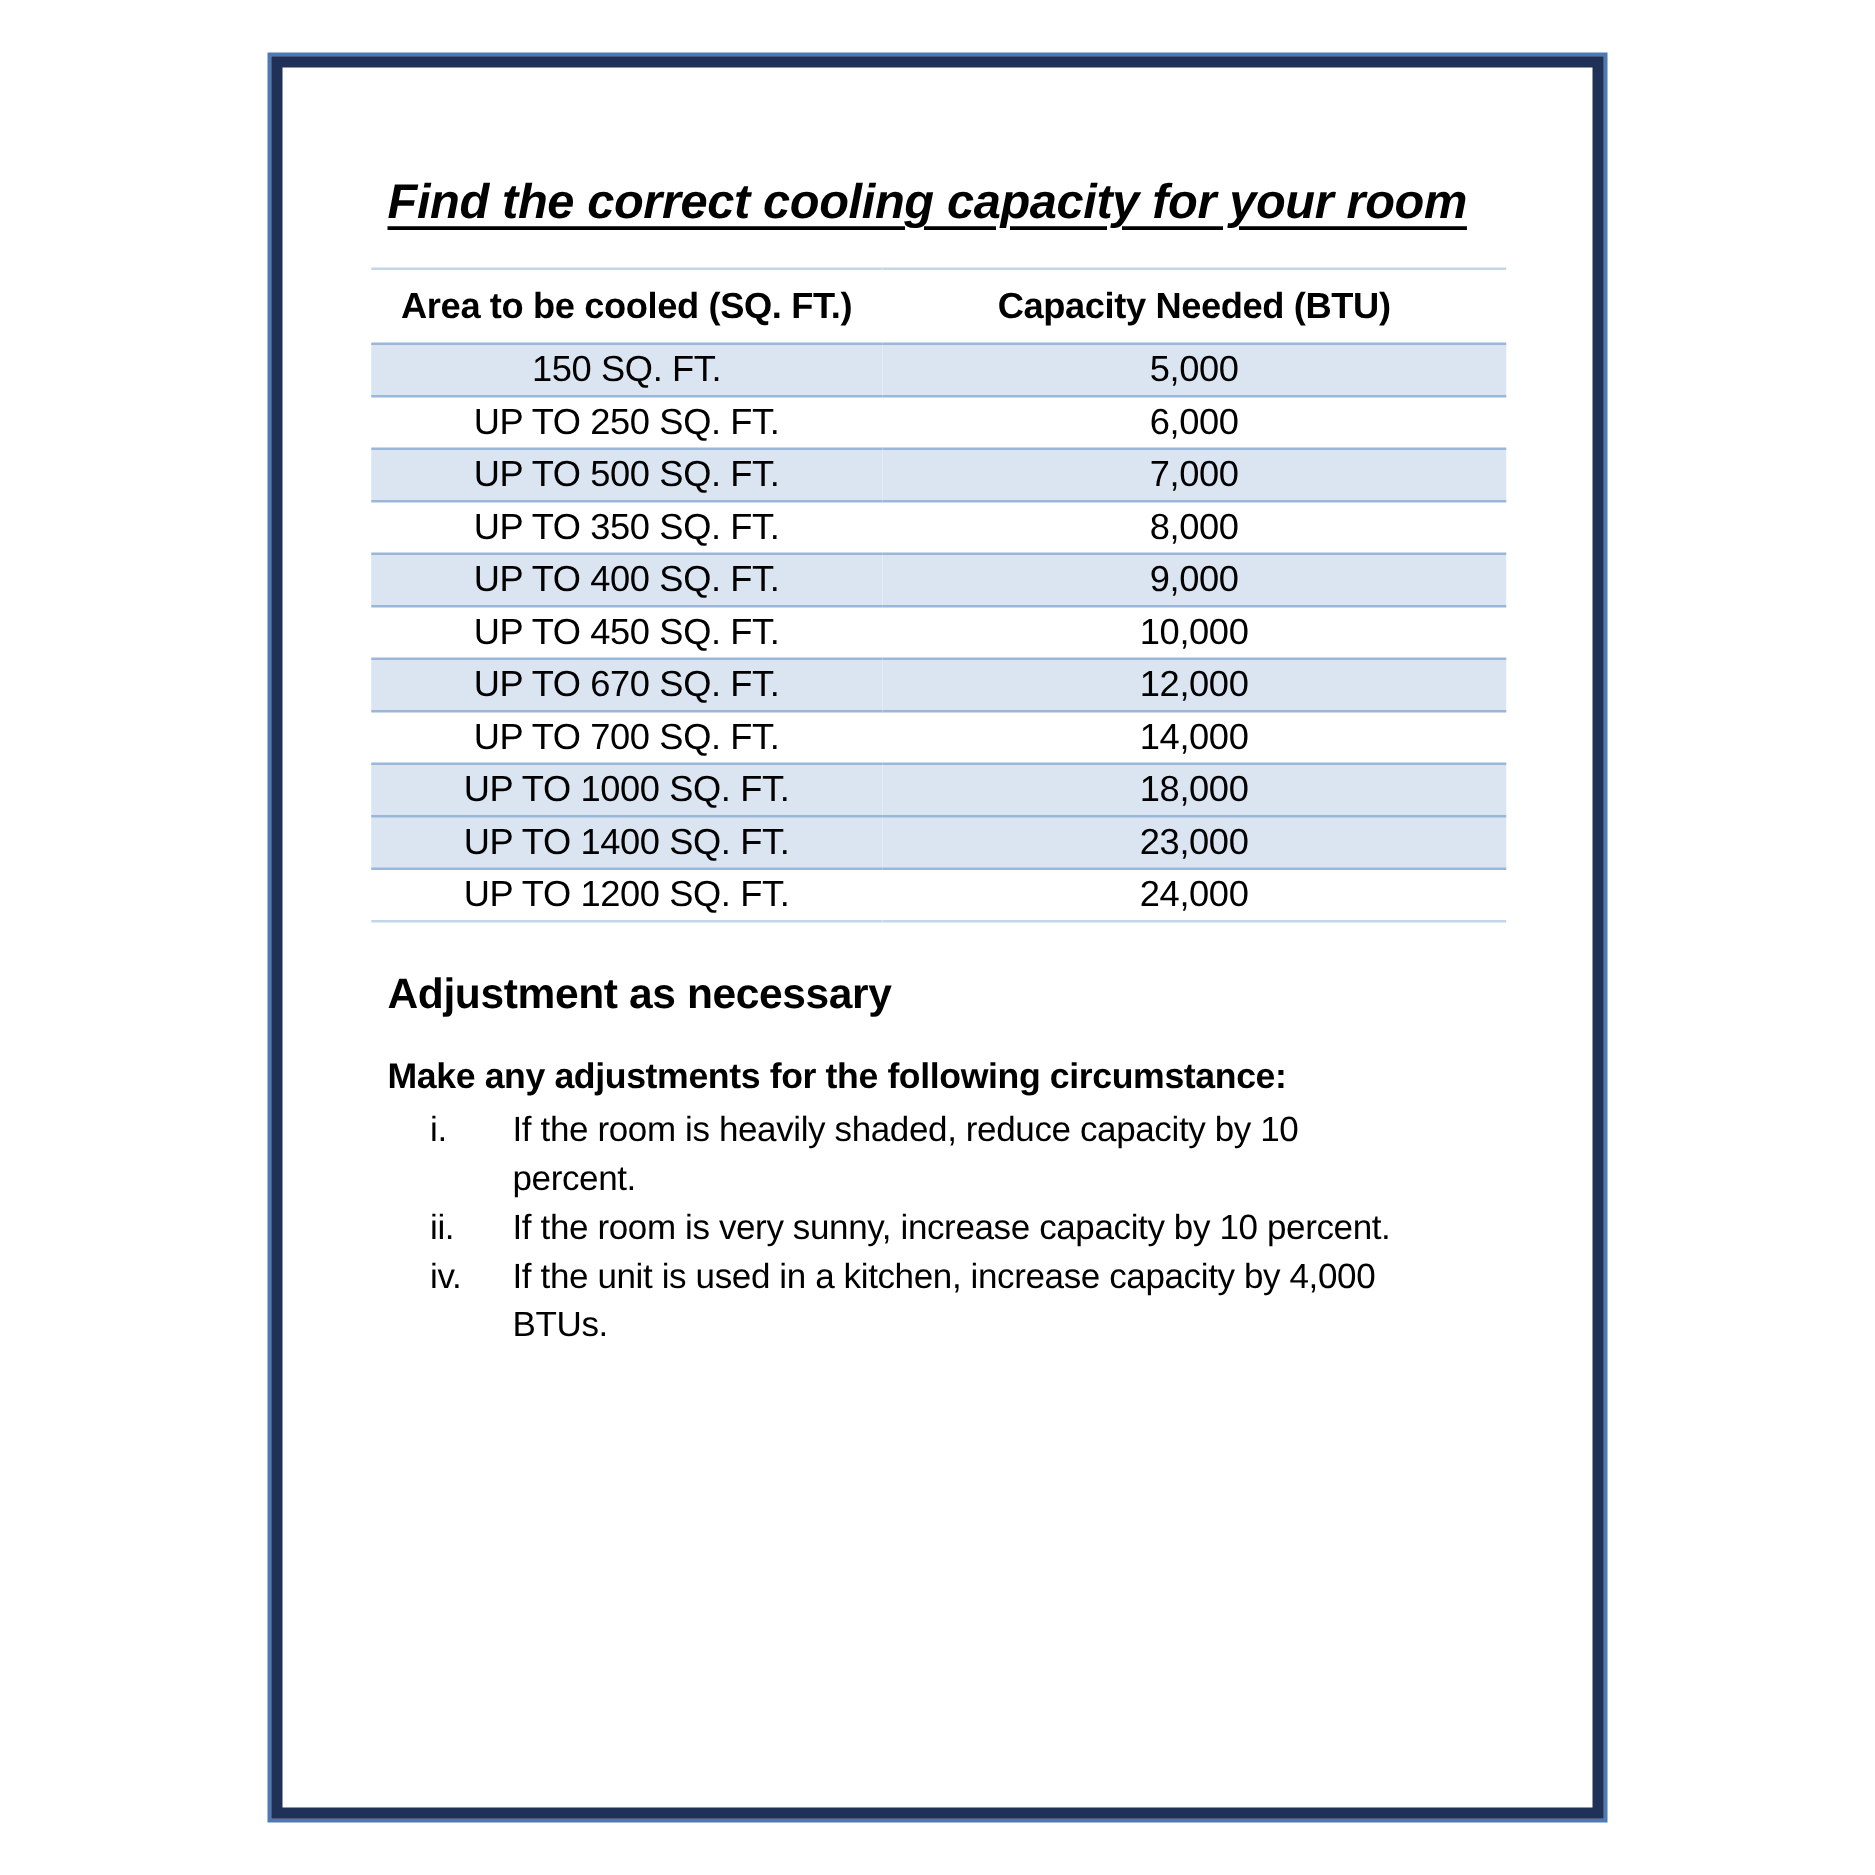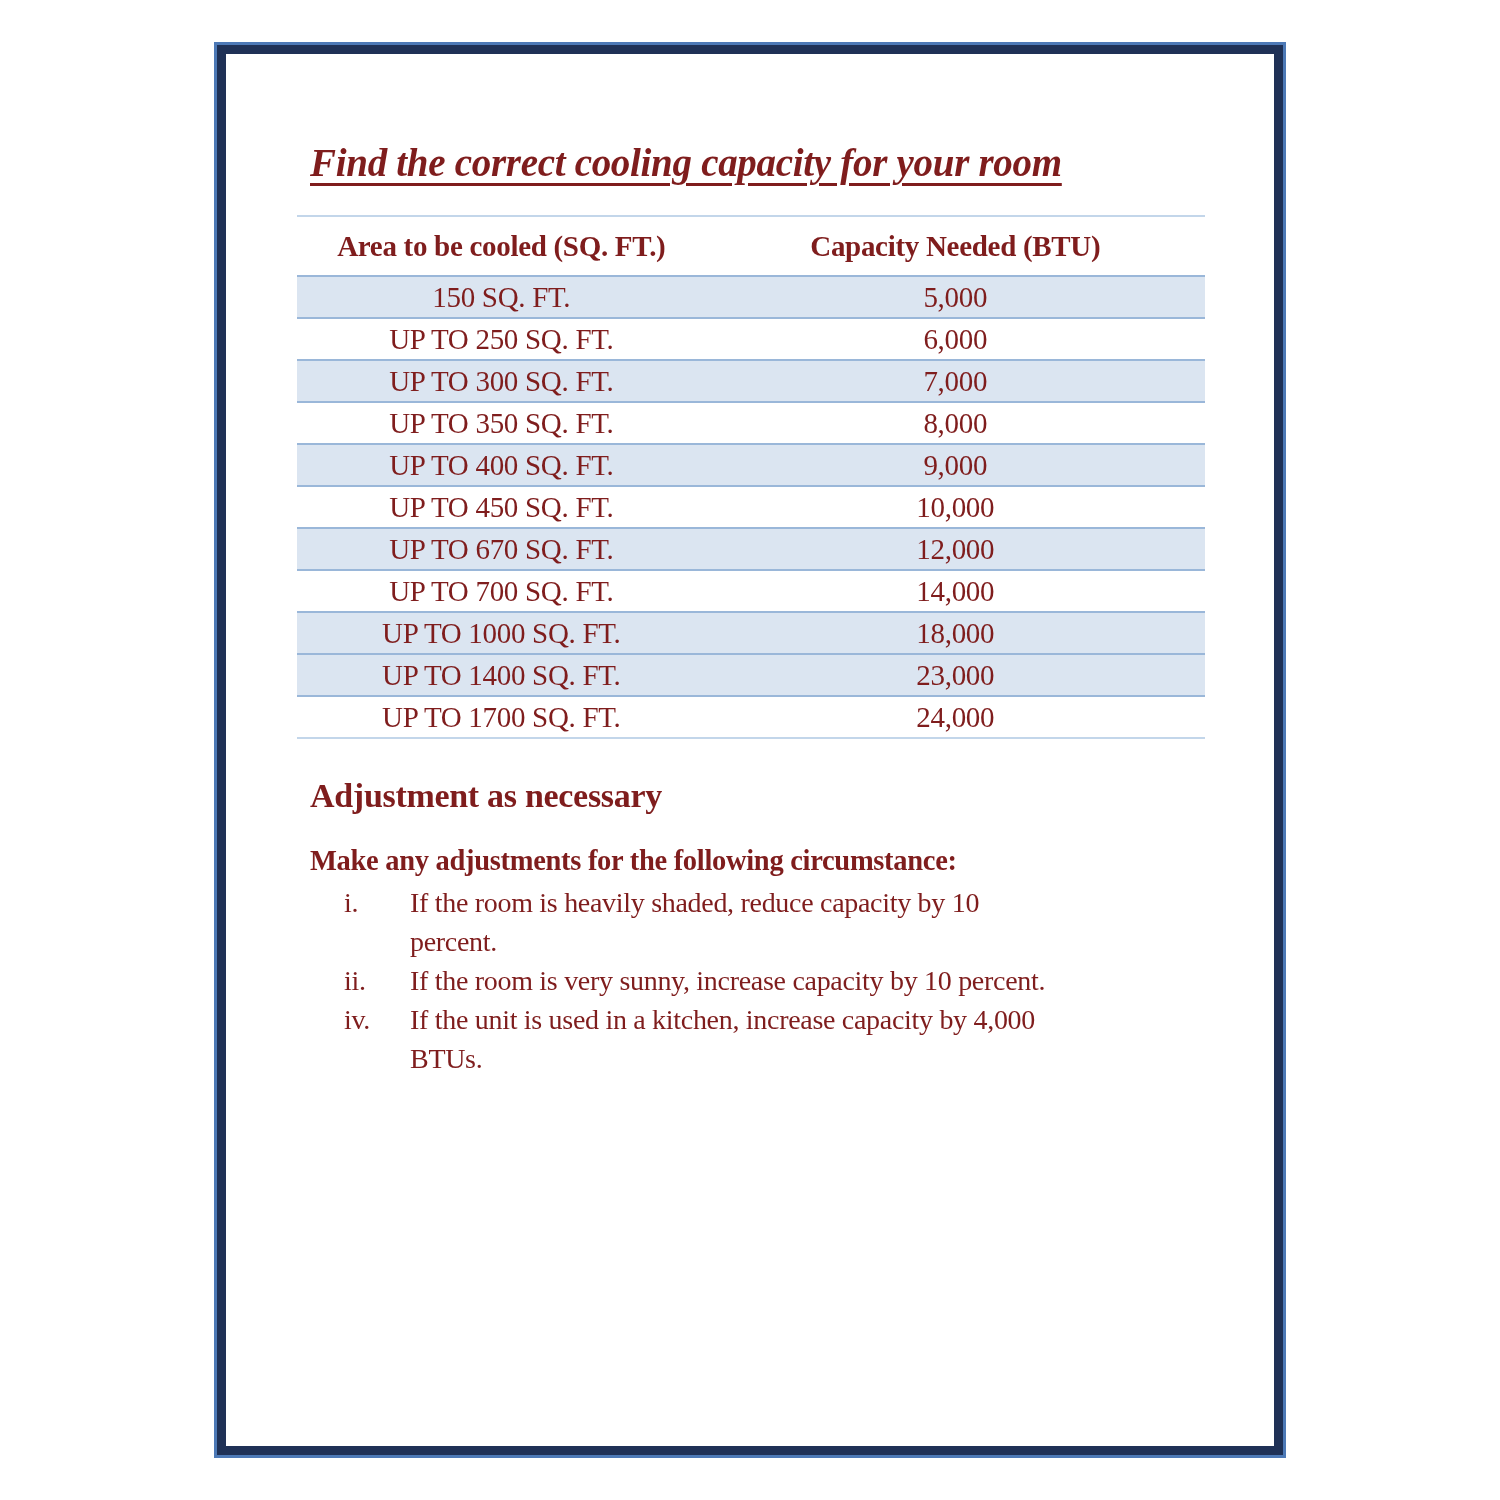--- a/index.html
+++ b/index.html
@@ -1,22 +1,22 @@
 <!DOCTYPE html>
 <html><head>
 <meta charset="utf-8">
 <style>
   html, body { margin: 0; padding: 0; background: #ffffff; }
   .canvas {
     position: relative;
     width: 1500px;
     height: 1500px;
     background: #ffffff;
-    font-family: Liberation Serif, serif;
-    color: #7f1d1d;
+    font-family: Liberation Sans, sans-serif;
+    color: #000000;
     letter-spacing: -0.3px;
   }
   .doc-frame {
     position: absolute;
     left: 217px;
     top: 45px;
     width: 1066px;
     height: 1410px;
     box-sizing: border-box;
     border: 9px solid #1f3156;
@@ -132,21 +132,21 @@
         <tbody>
             <tr class="shaded">
               <td>150 SQ. FT.</td>
               <td>5,000</td>
             </tr>
             <tr>
               <td>UP TO 250 SQ. FT.</td>
               <td>6,000</td>
             </tr>
             <tr class="shaded">
-              <td>UP TO 300 SQ. FT.</td>
+              <td>UP TO 500 SQ. FT.</td>
               <td>7,000</td>
             </tr>
             <tr>
               <td>UP TO 350 SQ. FT.</td>
               <td>8,000</td>
             </tr>
             <tr class="shaded">
               <td>UP TO 400 SQ. FT.</td>
               <td>9,000</td>
             </tr>
@@ -164,21 +164,21 @@
             </tr>
             <tr class="shaded">
               <td>UP TO 1000 SQ. FT.</td>
               <td>18,000</td>
             </tr>
             <tr class="shaded">
               <td>UP TO 1400 SQ. FT.</td>
               <td>23,000</td>
             </tr>
             <tr>
-              <td>UP TO 1700 SQ. FT.</td>
+              <td>UP TO 1200 SQ. FT.</td>
               <td>24,000</td>
             </tr>
           </tbody>
       </table>
 
       <h2 class="adjust-heading">Adjustment as necessary</h2>
 
       <p class="adjust-lead">Make any adjustments for the following circumstance:</p>
 
       <ol class="adjust-list">

